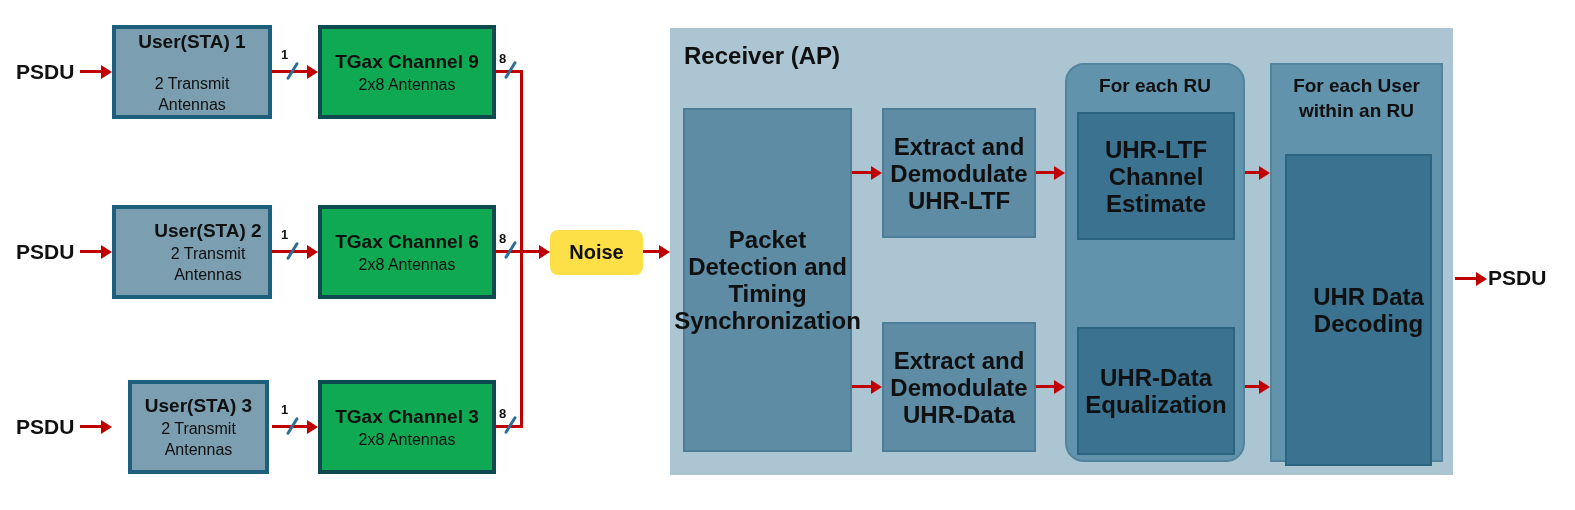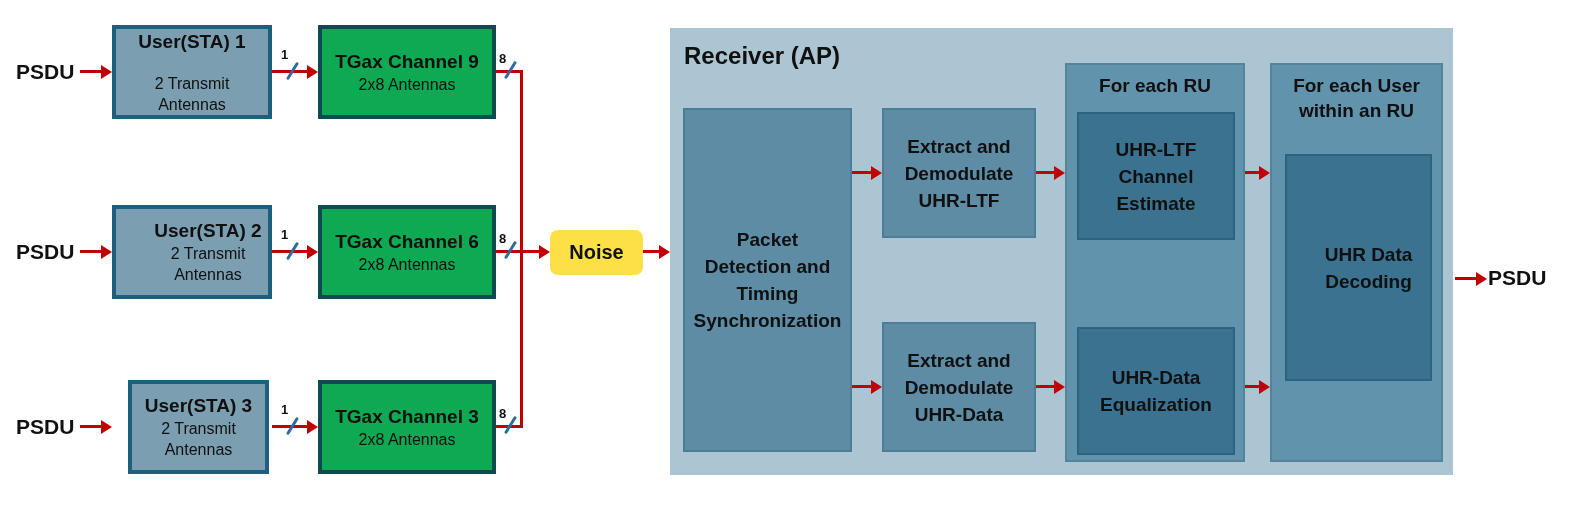--- a/index.html
+++ b/index.html
@@ -18,21 +18,21 @@
   .noise-box{background:#fde047;border-radius:8px;font-weight:700;font-size:20px;
              display:flex;align-items:center;justify-content:center;}
   
   .panel{background:#ABC6D2;}
   .panel-title{font-weight:700;font-size:24px;}
   .block{background:#5E8CA5;border:2px solid #4D7D96;}
   .group{background:#6293AC;border:2px solid #54839C;}
   .group-title{position:absolute;left:0;right:0;top:8px;text-align:center;font-weight:700;
                font-size:19px;line-height:25px;white-space:pre-line;}
   .dark-box{background:#3A7290;border:2px solid #2B6480;}
-  .block-label{font-weight:700;font-size:19px;line-height:27px;white-space:pre-line;}
+  .block-label{font-weight:700;font-size:24px;line-height:27px;white-space:pre-line;}
   
   .hline{position:absolute;height:3px;background:#C00000;}
   .vline{position:absolute;width:3px;background:#C00000;}
   .ahead{position:absolute;width:0;height:0;border-top:7px solid transparent;
          border-bottom:7px solid transparent;border-left:11px solid #C00000;}
   .slash{position:absolute;width:3px;height:20px;background:#2E6E96;border-radius:2px;
          transform:rotate(32deg);}
   .bus-num{position:absolute;font-weight:700;font-size:13px;line-height:13px;}
   .psdu{position:absolute;font-weight:700;font-size:21px;line-height:24px;}
 </style>
@@ -136,42 +136,42 @@
     <div class="hline" style="left:182px;top:143px;width:20px;"></div>
     <div class="ahead" style="left:201px;top:138px;"></div>
     <div class="hline" style="left:182px;top:357px;width:20px;"></div>
     <div class="ahead" style="left:201px;top:352px;"></div>
 
     <div class="hline" style="left:366px;top:143px;width:19px;"></div>
     <div class="ahead" style="left:384px;top:138px;"></div>
     <div class="hline" style="left:366px;top:357px;width:19px;"></div>
     <div class="ahead" style="left:384px;top:352px;"></div>
 
-    <div class="group abs" style="left:395px;top:35px;width:180px;height:399px;box-sizing:border-box;">
+    <div class="group abs" style="left:395px;top:35px;width:180px;height:399px;box-sizing:border-box;border-radius:19px;">
       <div class="group-title">For each RU</div>
       <div class="box dark-box" style="left:10px;top:47px;width:158px;height:128px;">
         <div class="block-label">UHR-LTF
 Channel
 Estimate</div>
       </div>
       <div class="box dark-box" style="left:10px;top:262px;width:158px;height:128px;">
         <div class="block-label">UHR-Data
 Equalization</div>
       </div>
     </div>
 
     <div class="hline" style="left:575px;top:143px;width:15px;"></div>
     <div class="ahead" style="left:589px;top:138px;"></div>
     <div class="hline" style="left:575px;top:357px;width:15px;"></div>
     <div class="ahead" style="left:589px;top:352px;"></div>
 
     <div class="group abs" style="left:600px;top:35px;width:173px;height:399px;box-sizing:border-box;">
       <div class="group-title">For each User
 within an RU</div>
-      <div class="box dark-box" style="left:13px;top:89px;width:147px;height:227px;padding-left:20px;">
+      <div class="box dark-box" style="left:13px;top:89px;width:147px;height:312px;padding-left:20px;">
         <div class="block-label">UHR Data
 Decoding</div>
       </div>
     </div>
 
   </div>
 
   <div class="hline" style="left:1455px;top:277px;width:22px;"></div>
   <div class="ahead" style="left:1476px;top:272px;"></div>
   <div class="psdu" style="left:1488px;top:266px;">PSDU</div>

